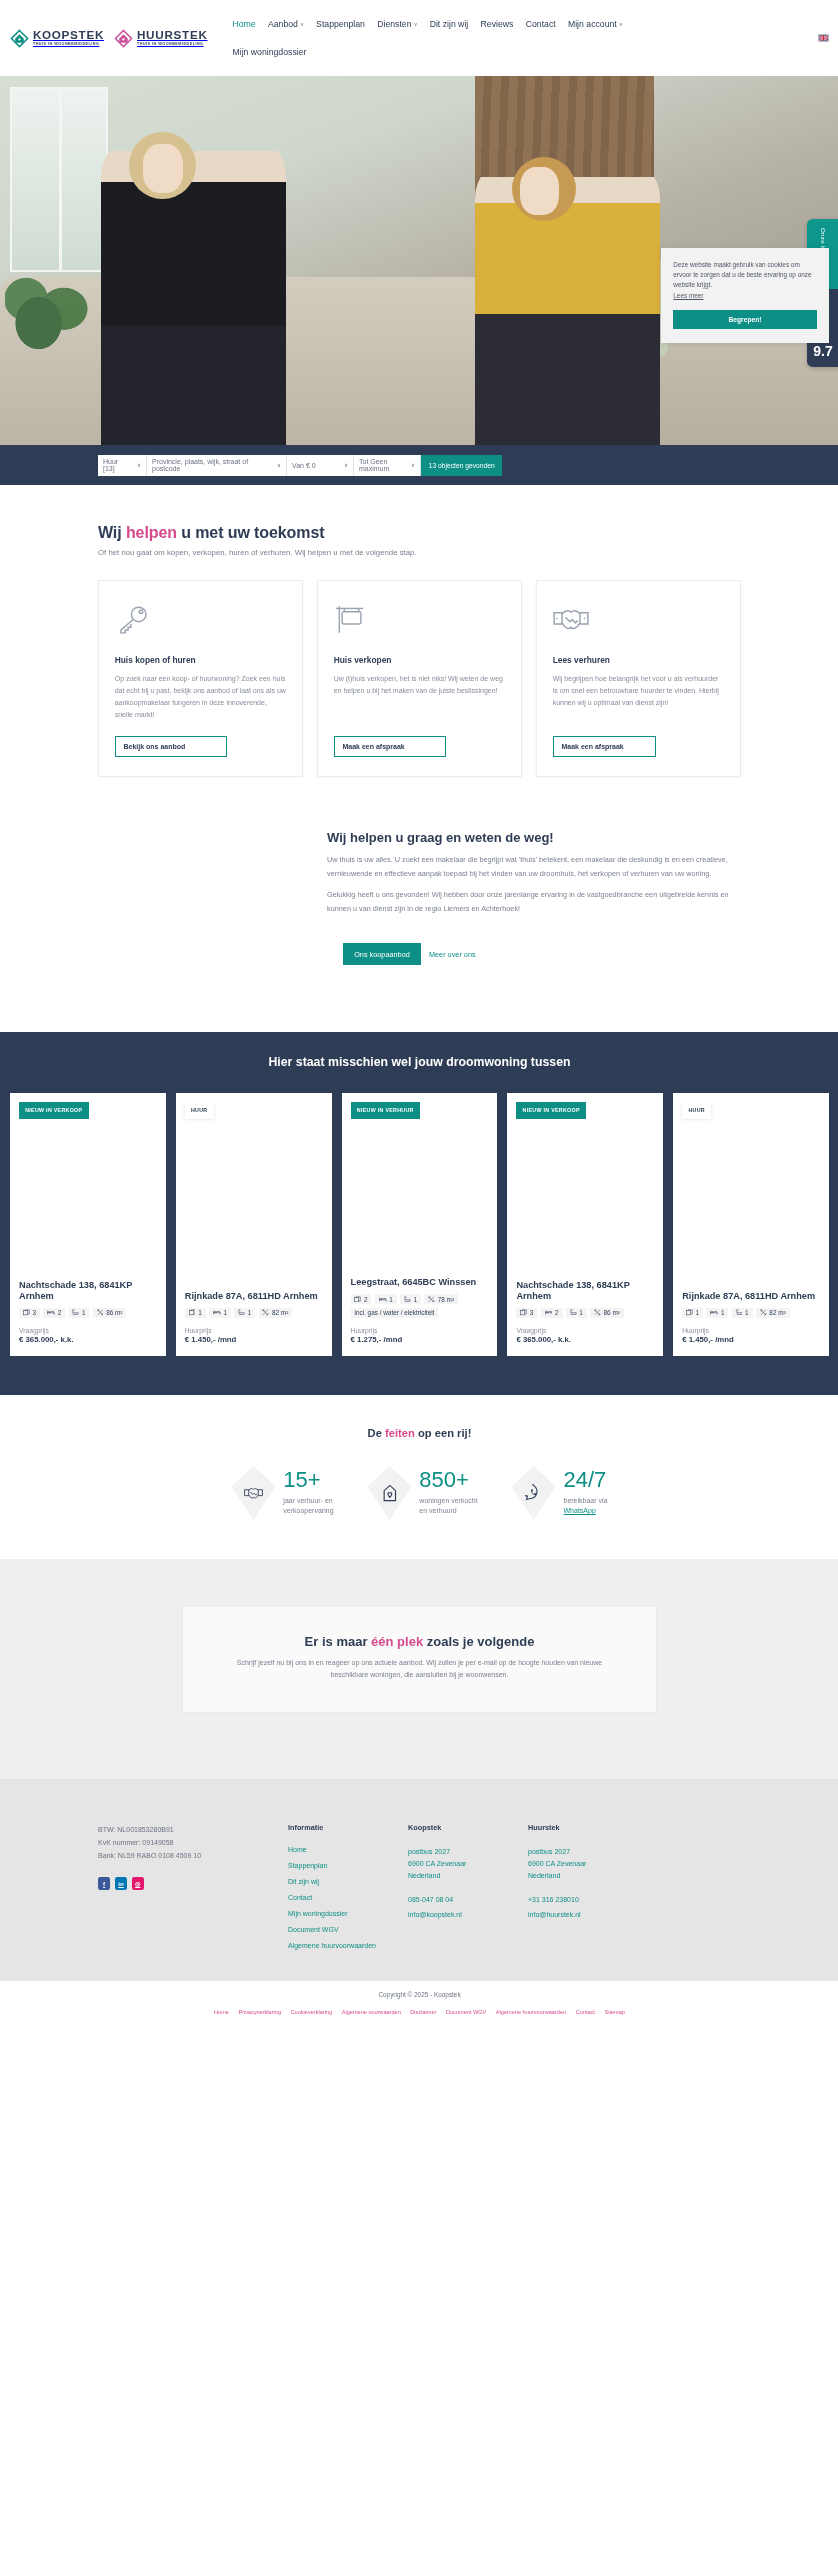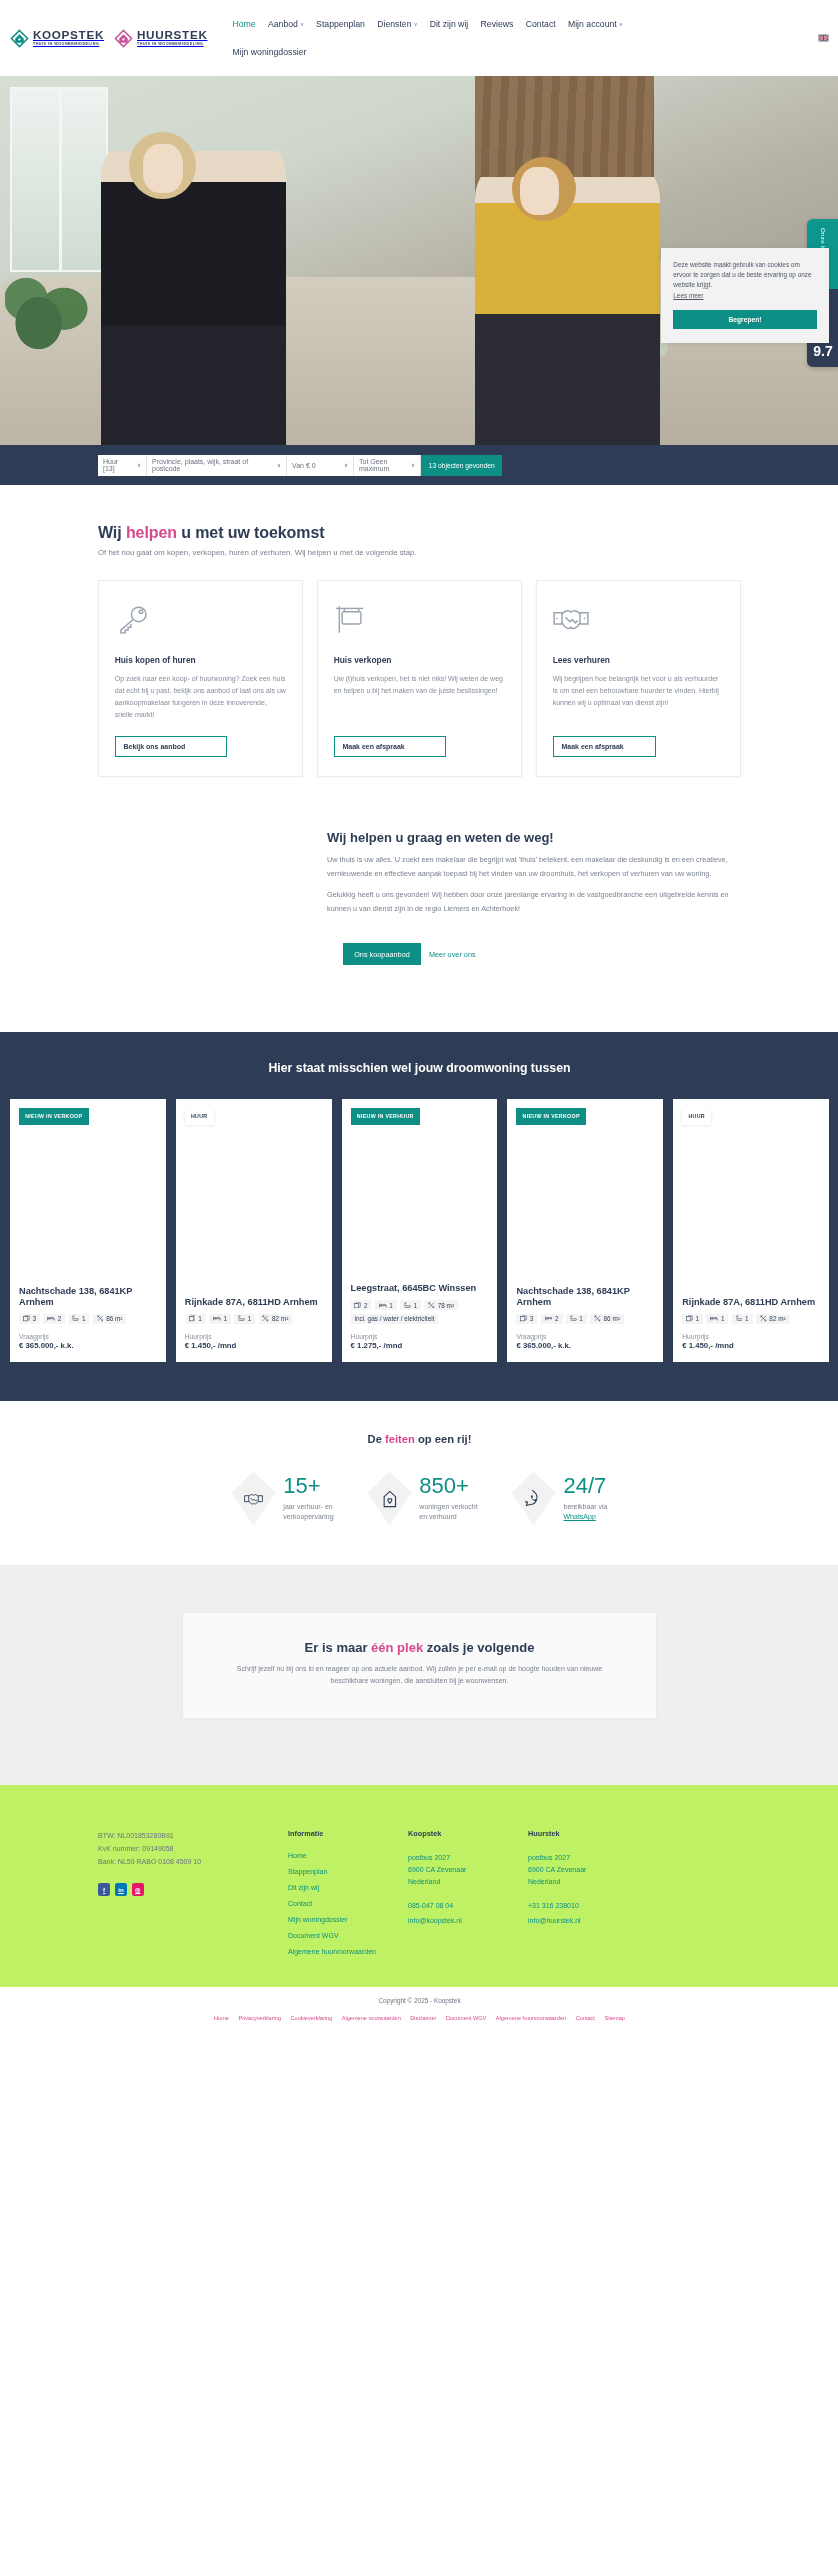--- a/index.html
+++ b/index.html
@@ -196,21 +196,21 @@
   .weg-inner h2{ font-size:13px; font-weight:700; color:#2e3d55; }
   .weg-inner p{ font-size:7.3px; line-height:1.85; color:#7a8291; margin-top:7.8px;}
   .weg-btns{ display:flex; align-items:center; gap:8px; margin-top:28px;padding-left:16px;}
   .solid-btn{
     background:#0d8f86; color:#fff; border:0; font-size:7.3px; padding:6.7px 11.2px;
     cursor:pointer; font-family:inherit;
   }
   .link-teal{ color:#0d8f86; font-size:7.3px; text-decoration:none; }
 
   
-  .sec-props{ background:#2e3d55; padding:29px 0 39px; }
+  .sec-props{ background:#2e3d55; padding:23px 0 39px; }
   .props-title{ text-align:center; color:#fff; font-size:12.3px; font-weight:700; }
   .props-row{ display:flex; gap:10px; margin-top:23.5px; padding:0 10px; }
   .prop{
     flex:1; background:#fff; min-height:263px; position:relative;
     display:flex; flex-direction:column; padding:9px 9px 12.3px;
   }
   .tag{
     font-size:5.3px; font-weight:700; letter-spacing:0.3px; padding:5px 6.2px;
     line-height:1.35; align-self:flex-start;
   }
@@ -247,21 +247,21 @@
   .mailcard{
     width:473px; margin:0 auto; background:#fafafa; padding:27px 39px 30px;
     text-align:center; box-shadow:0 0.6px 3.4px rgba(0,0,0,.05);
   }
   .mailcard h2{ font-size:13px; font-weight:700; color:#2e3d55;}
   .mailcard h2 .pink{ color:#d54a8c; }
   .mailcard p{ font-size:7px; color:#7a8291; line-height:1.8; margin-top:7.8px;}
   .mail-btns{ display:flex; justify-content:center; align-items:center; gap:14.5px; margin-top:17px;}
 
   
-  .footer{ background:#bef264; padding:44px 98px 22.4px; display:flex; }
+  .footer{ background:#e5e5e5; padding:44px 98px 22.4px; display:flex; }
   .f-left{ width:190px; }
   .f-left p{ font-size:7px; color:#6c7382; line-height:1.9; }
   .socials{ display:flex; gap:4.5px; margin-top:14.5px;}
   .soc{
     width:12.3px;height:12.3px;border-radius:2.2px;display:flex;align-items:center;
     justify-content:center;color:#fff;font-size:6.2px;font-weight:700;
   }
   .soc.fb{background:#3b5998;}
   .soc.li{background:#0077b5;}
   .soc.ig{background:#e4176d;}

